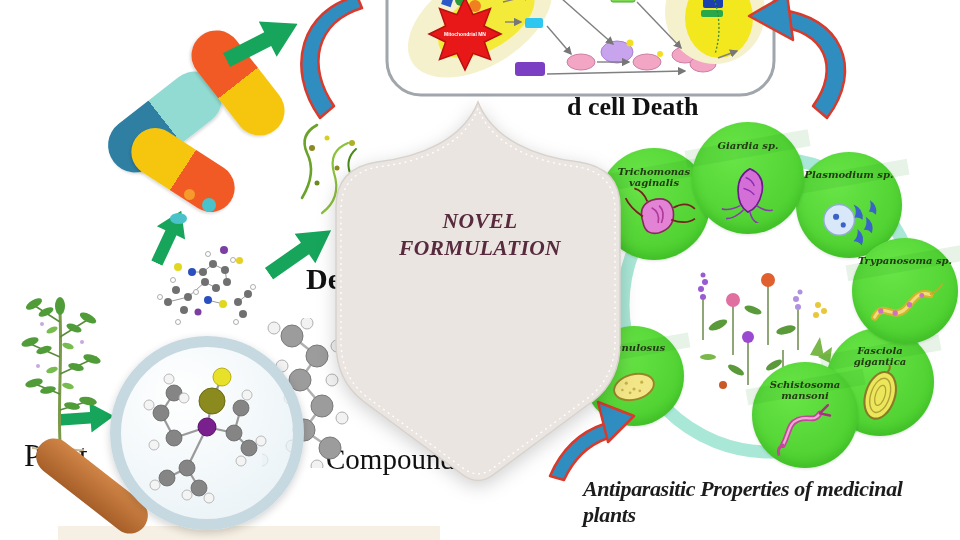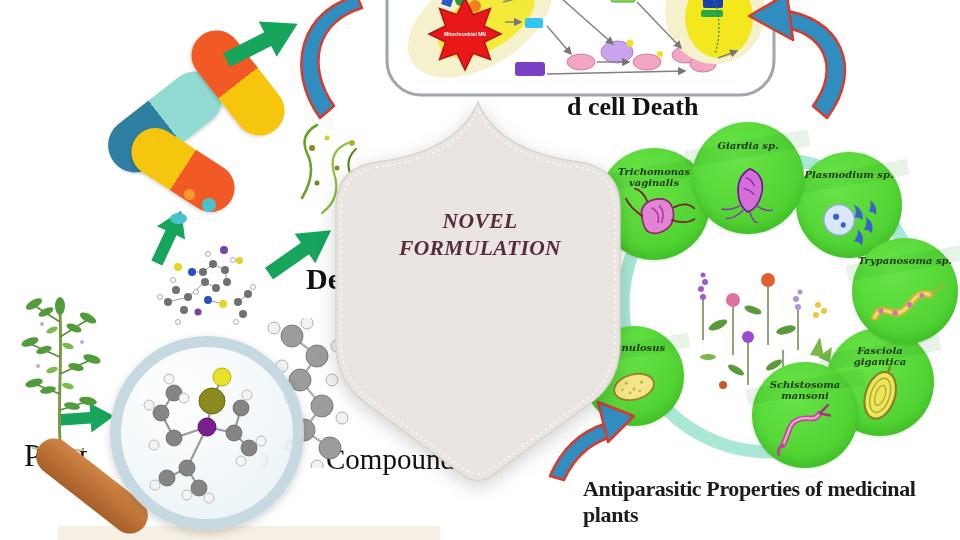--- a/index.html
+++ b/index.html
@@ -4,21 +4,21 @@
 <style>
   html,body{margin:0;padding:0;background:#fff;}
   #canvas{position:relative;width:960px;height:540px;overflow:hidden;background:#ffffff;
           font-family:"Liberation Sans",sans-serif;}
   .abs{position:absolute;}
   
   .serif{font-family:"Liberation Serif",serif;color:#111;}
   #plant-label{left:24px;top:438px;font-size:31px;}
   #compound-label{left:326px;top:443px;font-size:29px;}
   #celldeath-label{left:552px;top:92px;font-size:26px;font-weight:bold;z-index:7;margin-left:15px;}
-  #antiparasitic-label{left:583px;top:476px;font-size:22px;font-weight:bold;letter-spacing:-0.4px;z-index:14;color:#1c1c1c;}
+  #antiparasitic-label{left:583px;top:476px;font-size:22px;font-weight:bold;letter-spacing:-0.4px;z-index:14;color:#1c1c1c;font-style:italic;}
   
   #badge{left:325px;top:95px;width:310px;height:395px;z-index:60;filter:drop-shadow(0 5px 9px rgba(0,0,0,0.18));}
   #badge-text{left:352px;top:208px;width:256px;z-index:61;text-align:center;
               font-family:"Liberation Serif",serif;font-weight:bold;font-size:21.5px;
               line-height:1.26;color:#572a3e;letter-spacing:0.4px;}
   #badge-text span{display:block;font-style:italic;}
   
   .pcircle{position:absolute;border-radius:50%;
            background:radial-gradient(circle at 38% 30%,#68e447 0%,#55d636 55%,#47cb2a 100%);
            box-shadow:inset 0 -6px 10px rgba(0,110,0,.18),0 1px 3px rgba(0,0,0,.12);}

